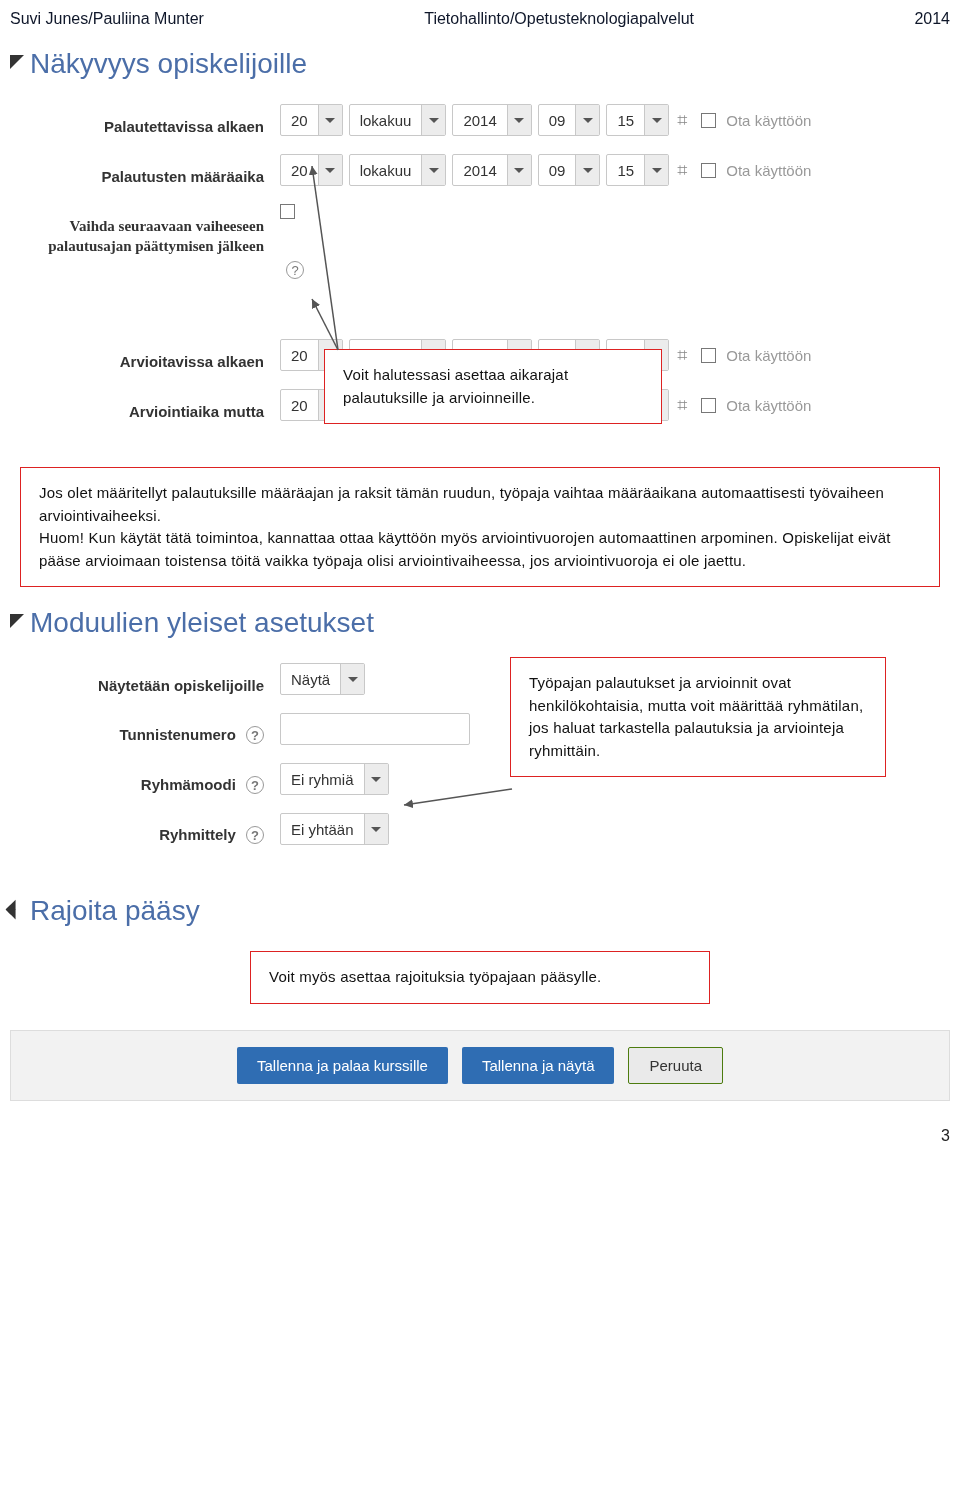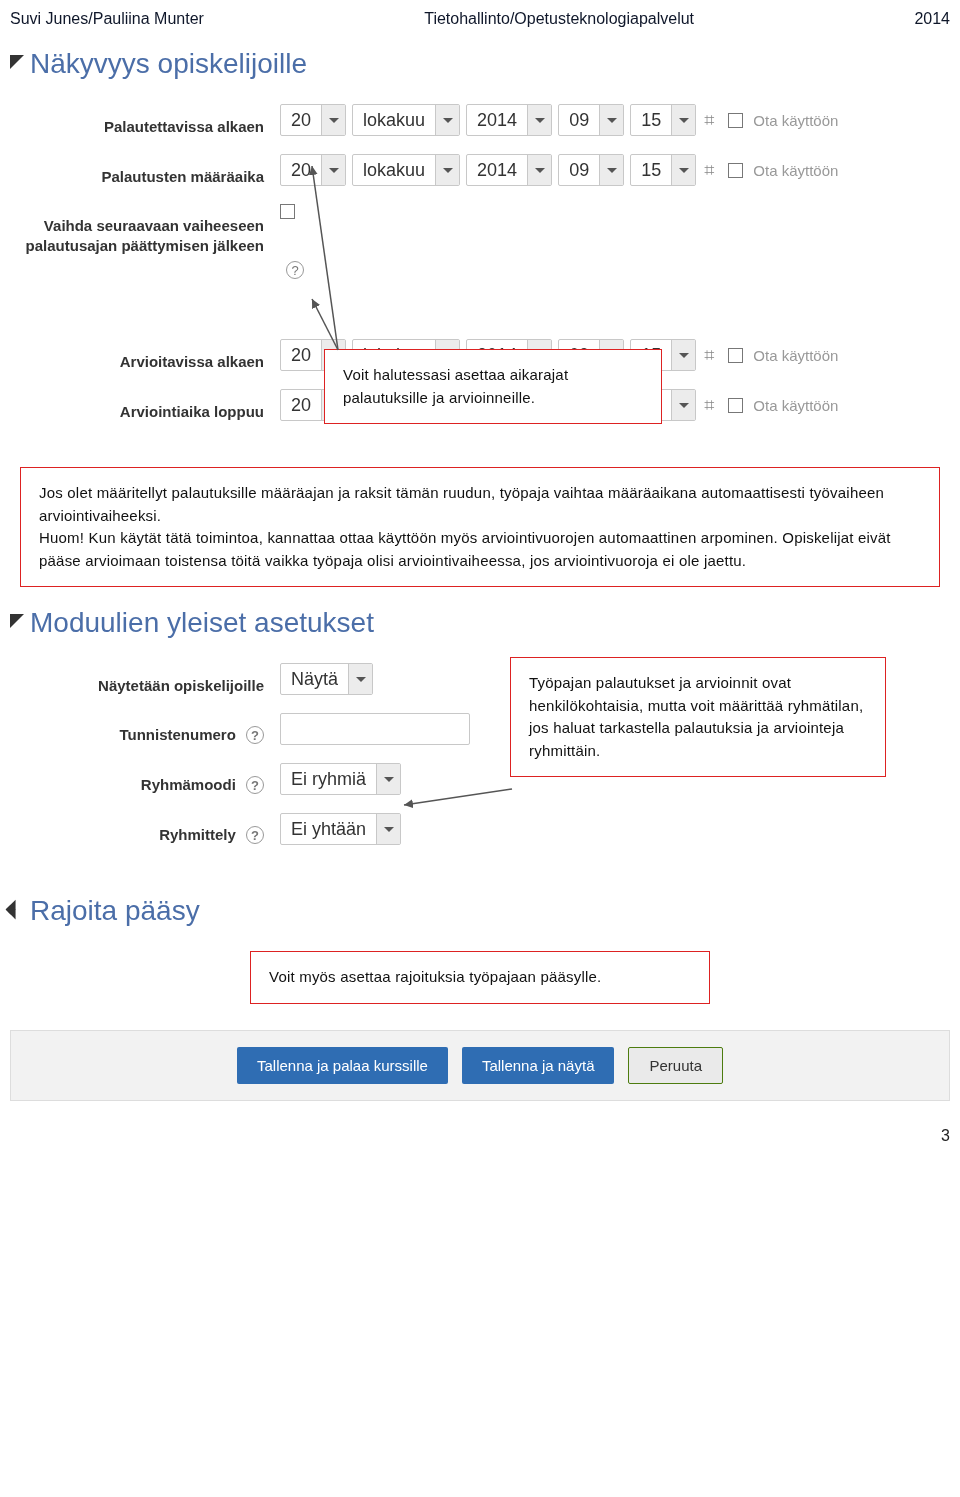--- a/index.html
+++ b/index.html
@@ -5,22 +5,22 @@
   * { box-sizing: border-box; margin: 0; padding: 0; }
   body { font-family: Arial, Helvetica, sans-serif; font-size: 15px; color: #333; background: #fff; width: 960px; }
   .header { display: flex; justify-content: space-between; color: #0f172a; padding: 10px 10px 0 10px; font-size: 16px; }
   .page { padding: 0 10px 10px 10px; }
   .section-title { color: #4b6ea8; font-size: 28px; margin: 20px 0 24px 0; font-weight: normal; }
   .section-title::before { content:""; display:inline-block; width:0; height:0; border-left:7px solid #333; border-right:7px solid transparent; border-top:7px solid #333; border-bottom:7px solid transparent; margin-right:6px; vertical-align:2px; transform:translateY(-2px);}
   .section-title.collapsed::before { transform:rotate(-45deg) translateY(-2px); border-left:7px solid #333; border-right:7px solid transparent; border-top:7px solid #333; border-bottom:7px solid transparent;}
   .row { display: flex; align-items: center; margin-bottom: 18px; }
   .row .label { width: 270px; text-align: right; padding-right: 16px; font-weight: bold; font-size: 15px; margin-top: 12px; }
   .row .controls { flex: 1; display: flex; align-items: center; gap: 6px; flex-wrap: wrap; }
-  .widelabel .label { line-height: 1.35; }
-  .select { display: inline-flex; align-items: stretch; height: 32px; border: 1px solid #c8c8c8; border-radius: 2px; background: #fff; font-size: 18px; }
+  .widelabel .label { line-height: 1.35; font-family: Liberation Serif, serif; }
+  .select { display: inline-flex; align-items: stretch; height: 32px; border: 1px solid #c8c8c8; border-radius: 2px; background: #fff; font-size: 15px; }
   .select .val { padding: 0 10px; display: flex; align-items: center; white-space: nowrap; }
   .select .btn { background: #ececec; border-left: 1px solid #c8c8c8; width: 24px; display:flex; align-items:center; justify-content:center;}
   .select .btn::after { content:""; width:0; height:0; border-left:5px solid transparent; border-right:5px solid transparent; border-top:5px solid #555; }
   .cal { color: #888; font-size: 18px; margin: 0 4px 0 2px; }
   .otak { color: #999; font-size: 15px; margin-left: 4px; }
   .checkbox { width: 15px; height: 15px; border: 1px solid #777; display: inline-block; background: #fff; margin-left: 4px; }
   .help { display:inline-flex; width:18px; height:18px; border:1px solid #999; border-radius:50%; align-items:center; justify-content:center; font-size:13px; color:#777; margin-left:6px; }
   .callout { border: 1.5px solid #d22; padding: 14px 18px; line-height: 1.5; font-size: 15px; color: #111; letter-spacing: 0.2px; }
   .callout p { margin-bottom: 0; }
   .callout p:last-child { margin-bottom: 0; }
@@ -153,21 +153,21 @@
             <span class="val">15</span>
             <span class="btn"></span>
           </span>
         <span class="cal">⌗</span>
         <span class="checkbox"></span>
         <span class="otak">Ota käyttöön</span>
       </div>
     </div>
 
     <div class="row">
-      <div class="label">Arviointiaika loppuu</div>
+      <div class="label">Arviointiaika mutta</div>
       <div class="controls">
         <span class="select">
             <span class="val">20</span>
             <span class="btn"></span>
           </span>
         <span class="select">
             <span class="val" style="min-width:70px">lokakuu</span>
             <span class="btn"></span>
           </span>
         <span class="select">

